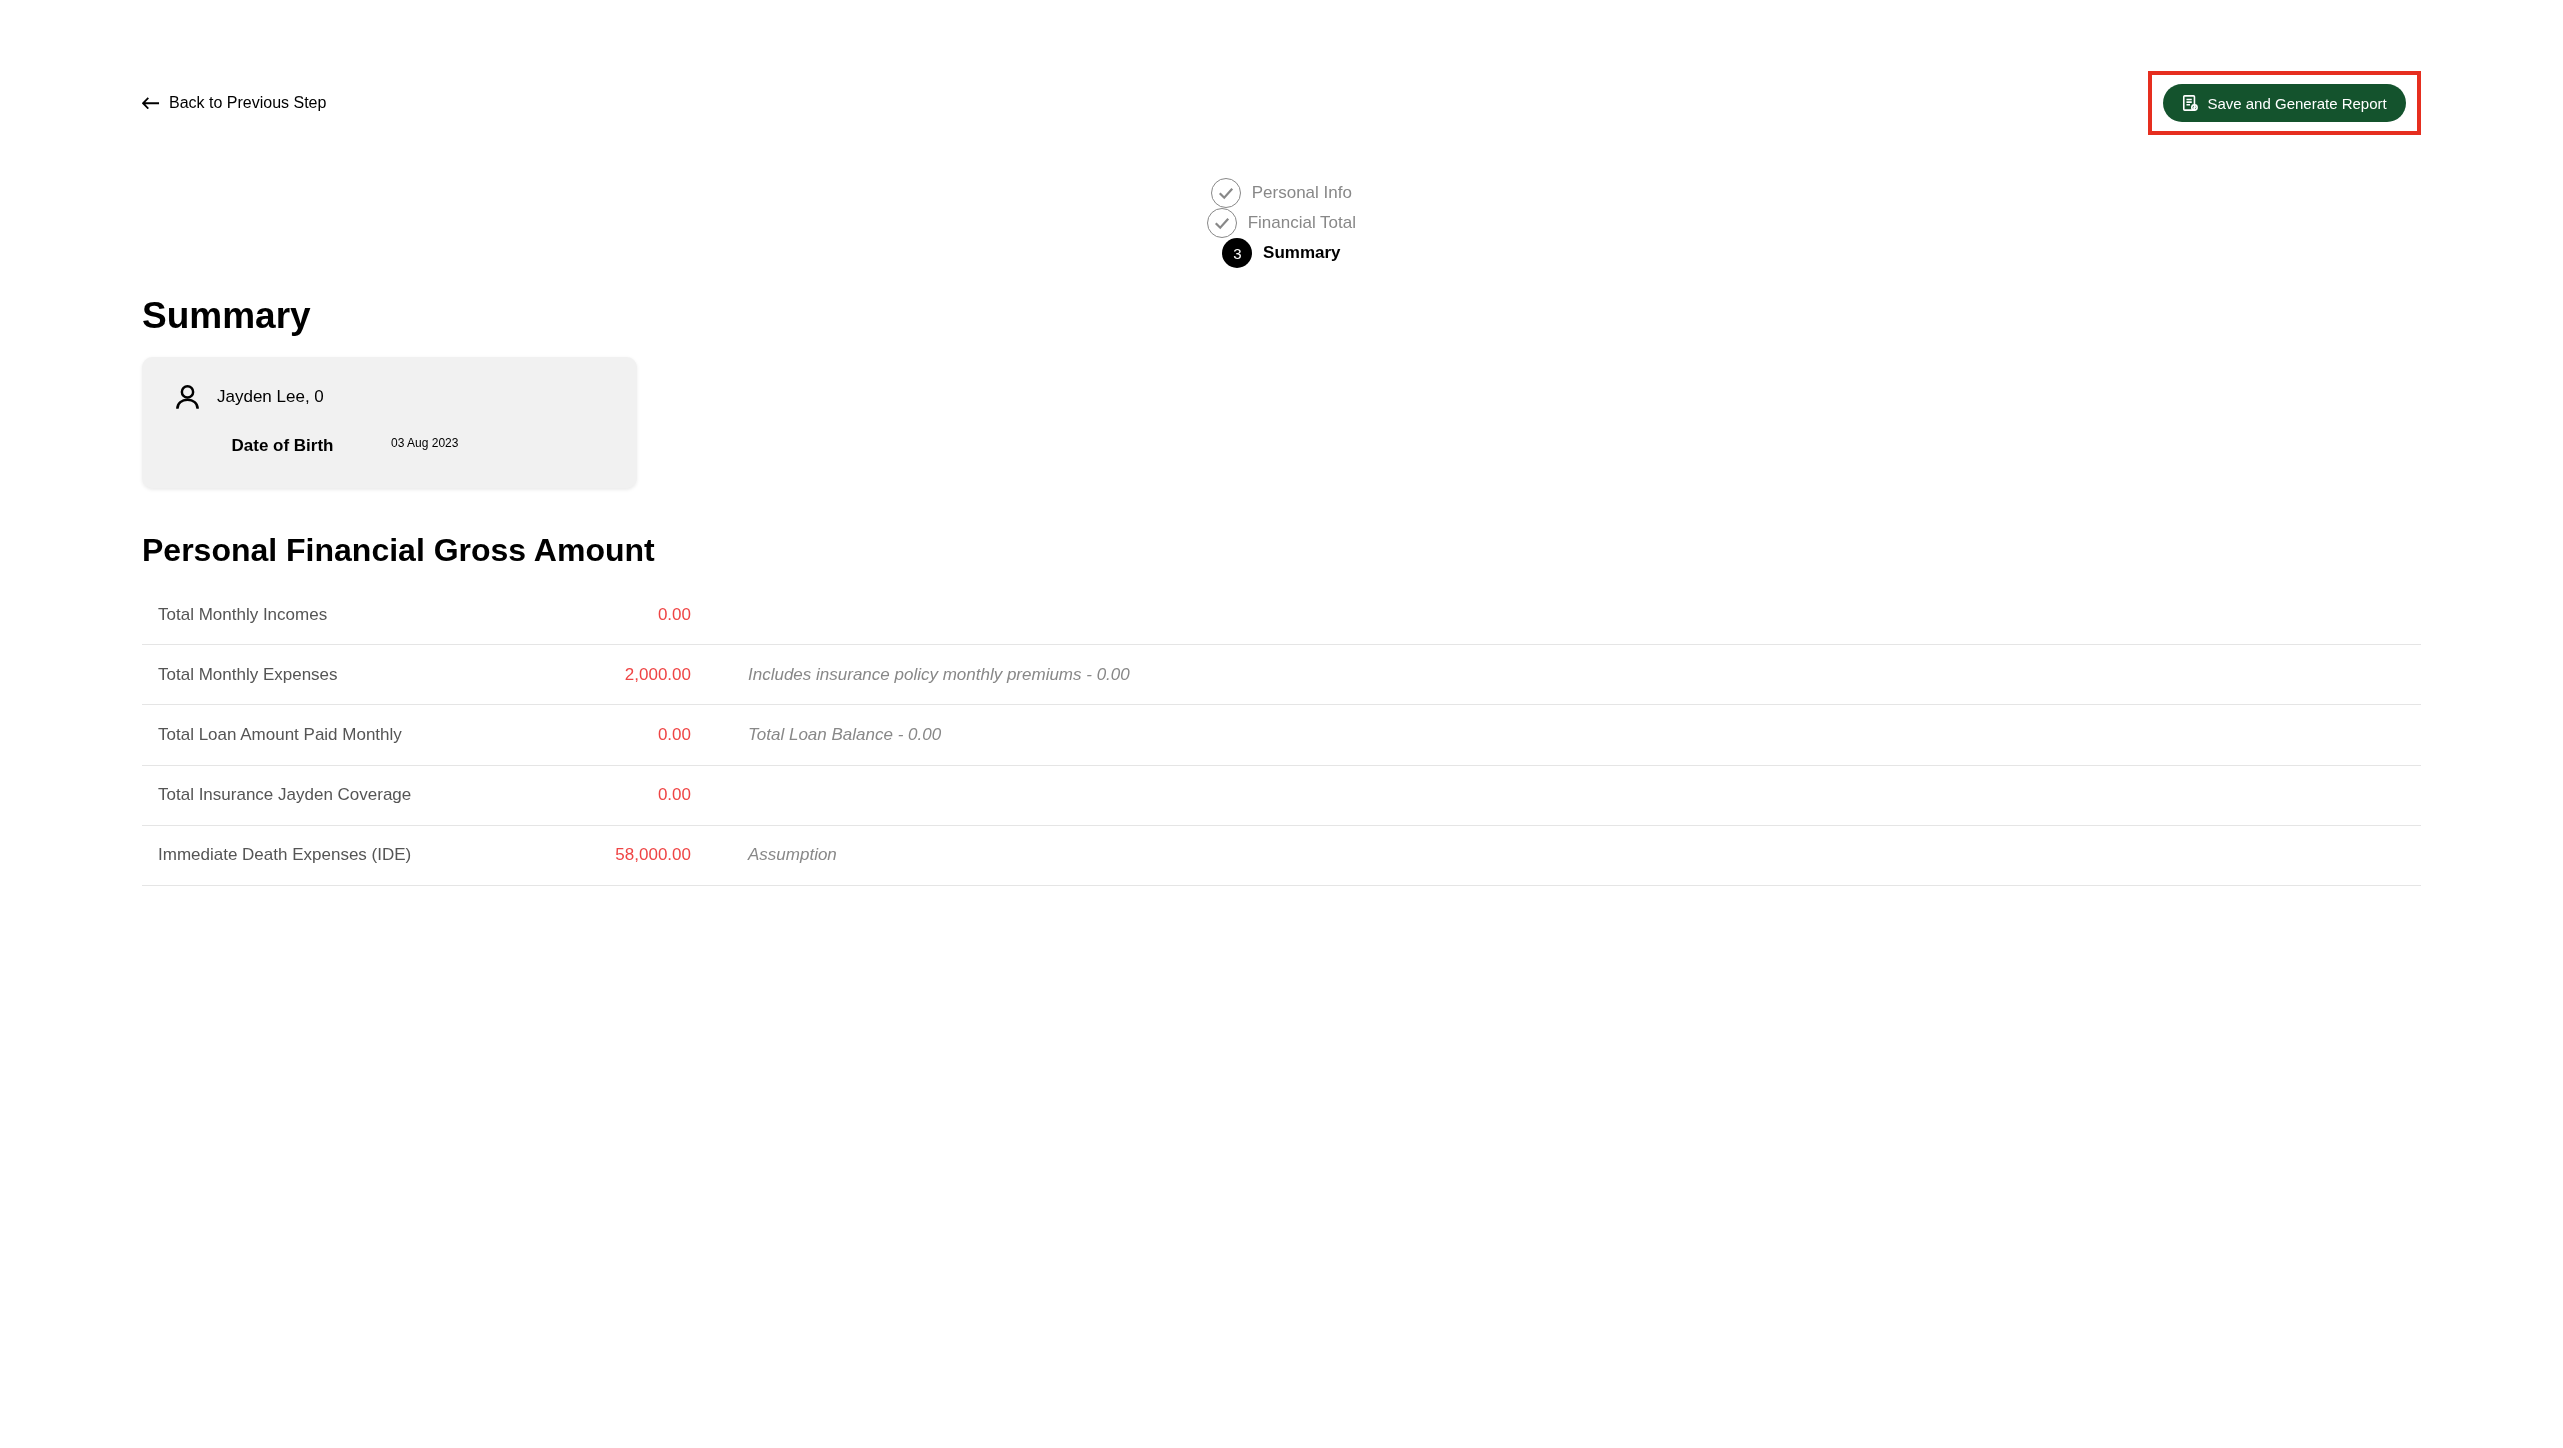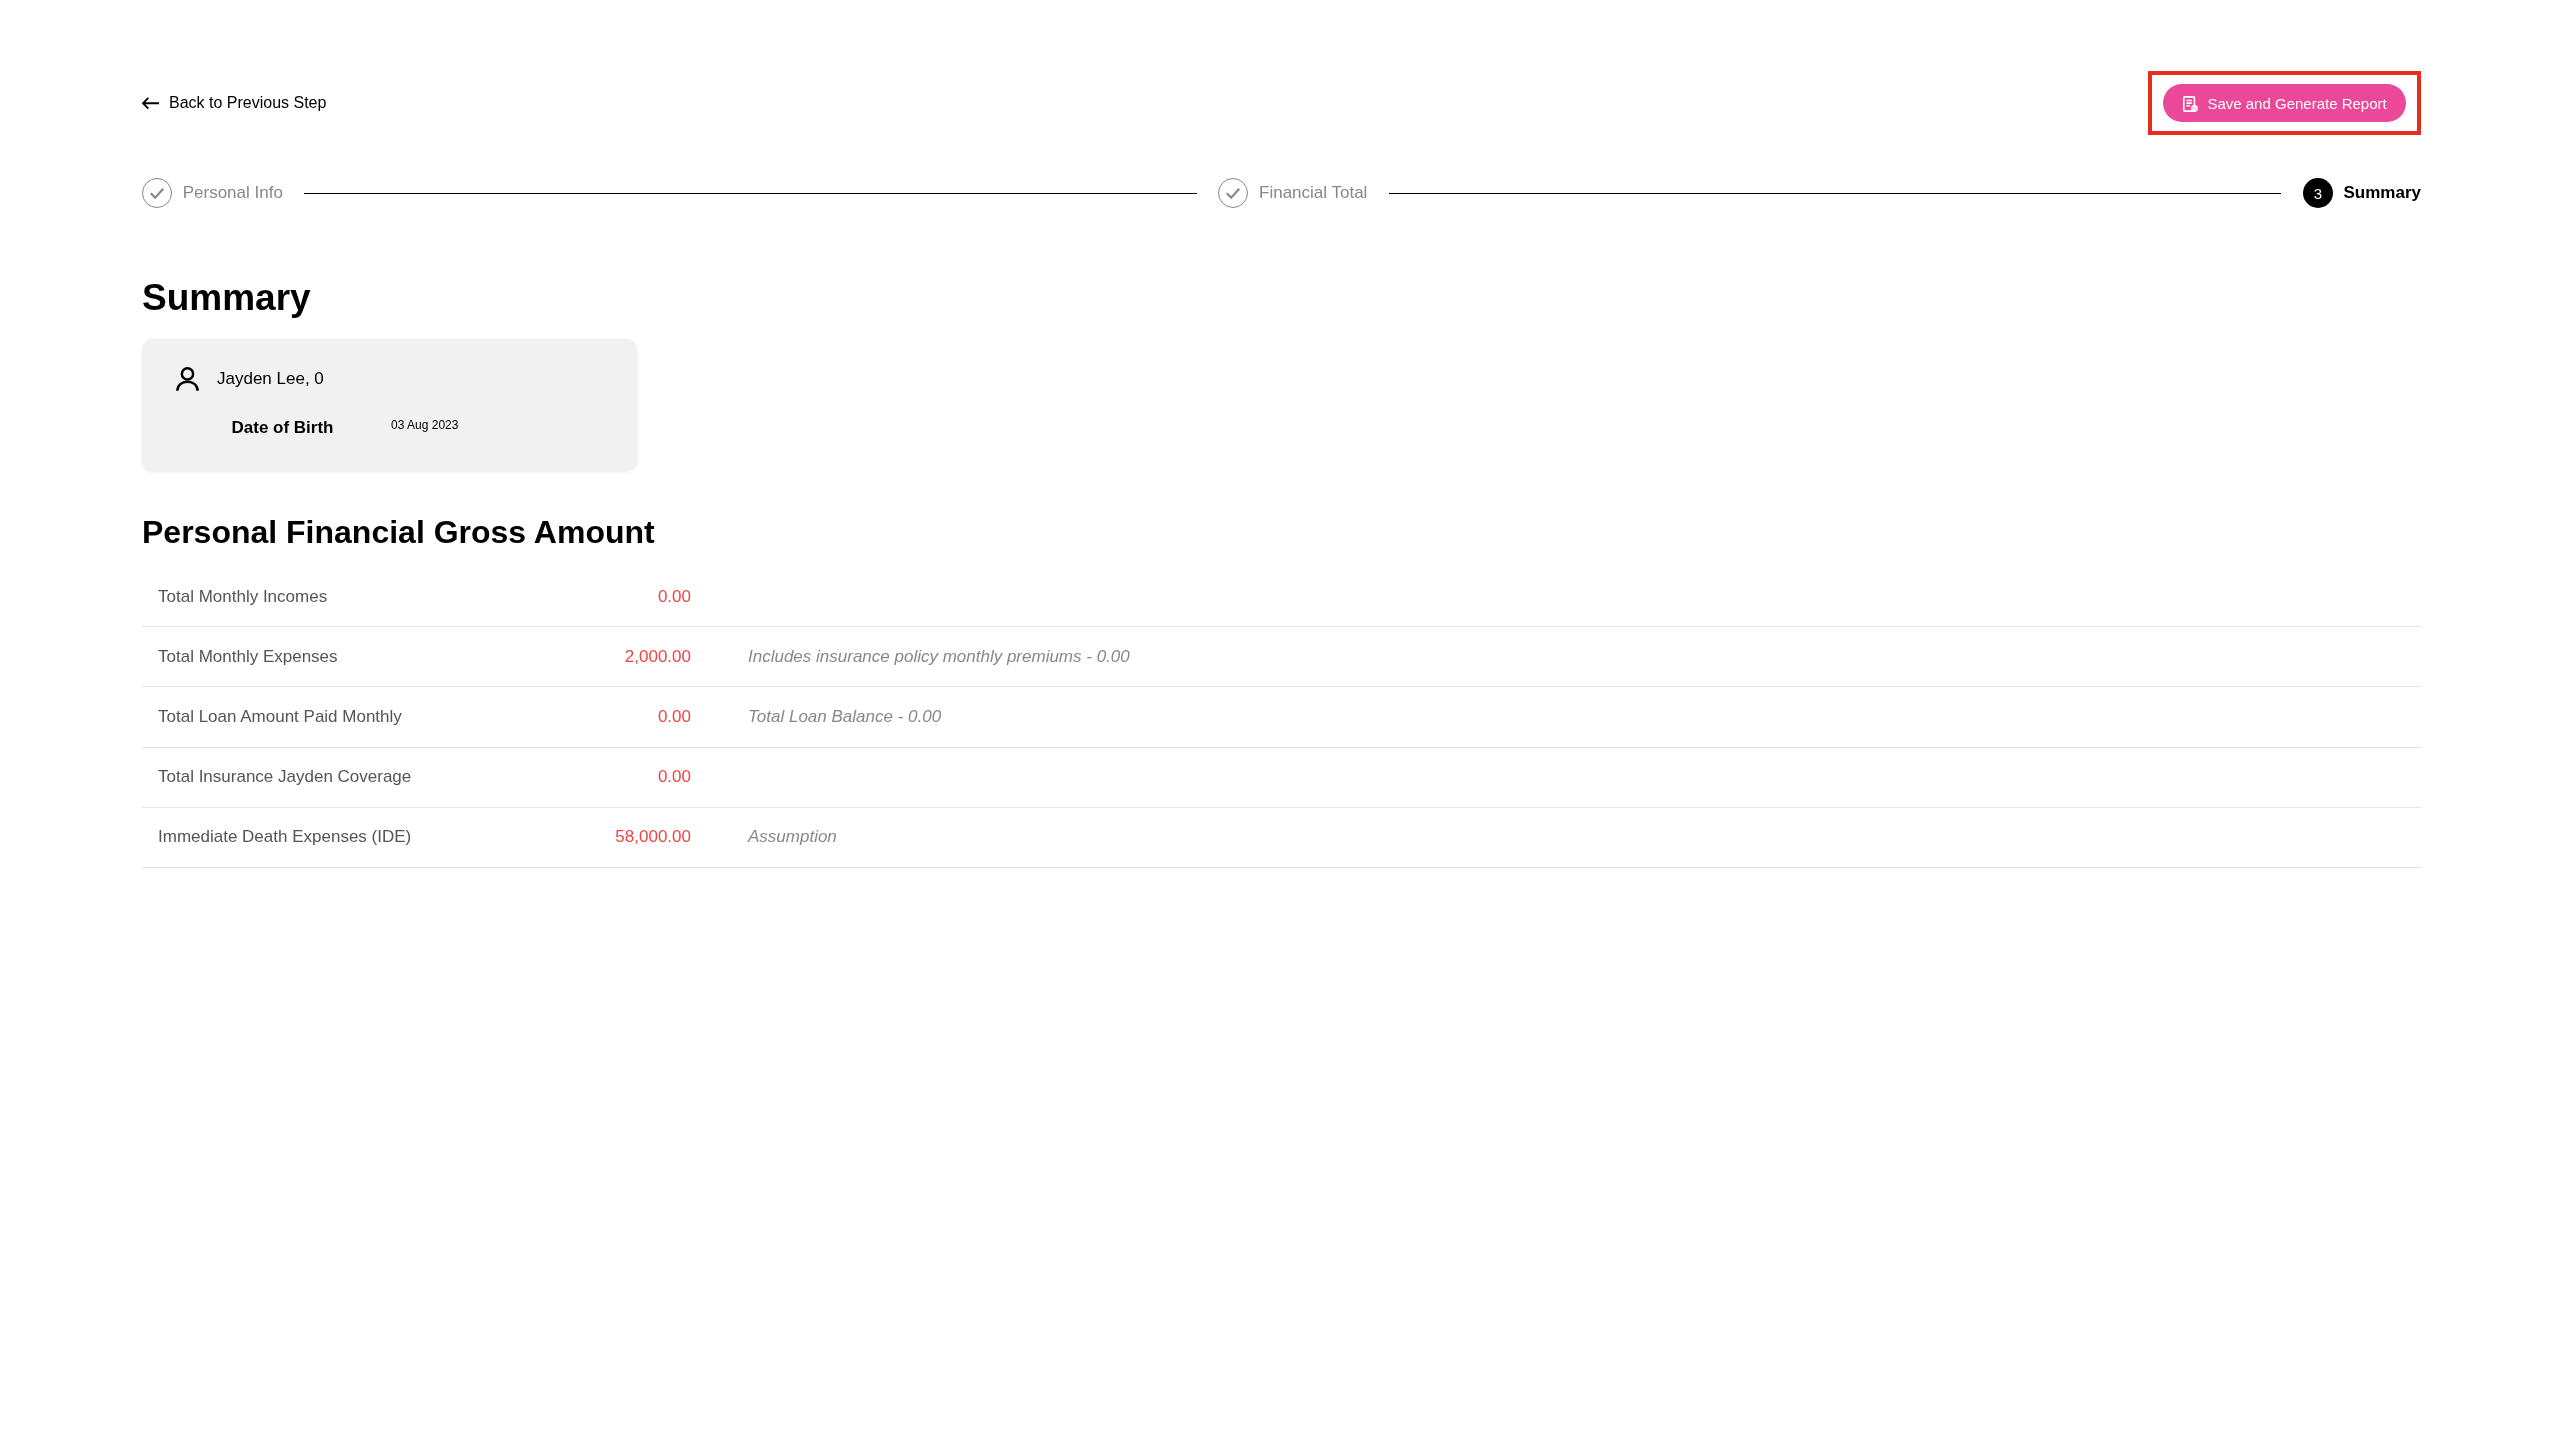--- a/index.html
+++ b/index.html
@@ -32,42 +32,43 @@
       height: 12.5px;
       stroke: #000;
       stroke-width: 2;
       fill: none;
     }
     .highlight-box {
       border: 4.4px solid #e62e1f;
       padding: 9px 10.7px;
     }
     .save-button {
-      background: #ec4899;
+      background: #14532d;
       color: #ffffff;
       border: none;
       border-radius: 21.4px;
       padding: 10.7px 19.6px;
       font-size: 15px;
       display: flex;
-      align-items: flex-end;
+      align-items: flex-start;
       gap: 9px;
       cursor: pointer;
     }
     .save-icon {
       width: 16px;
       height: 16px;
       stroke: #fff;
       stroke-width: 1.8;
       fill: none;
     }
     .stepper {
       display: flex;
       align-items: center;
-      margin-bottom: 69px;
+      margin-bottom: 27px;
+      flex-direction: column;
     }
     .step {
       display: flex;
       align-items: center;
       gap: 10.7px;
     }
     .step-circle {
       width: 30px;
       height: 30px;
       border-radius: 50%;

